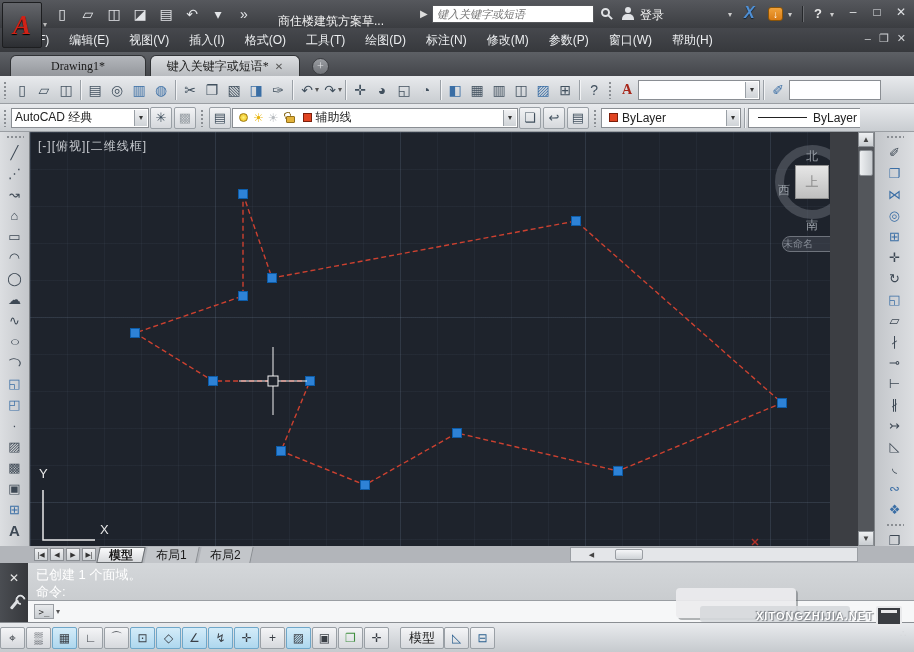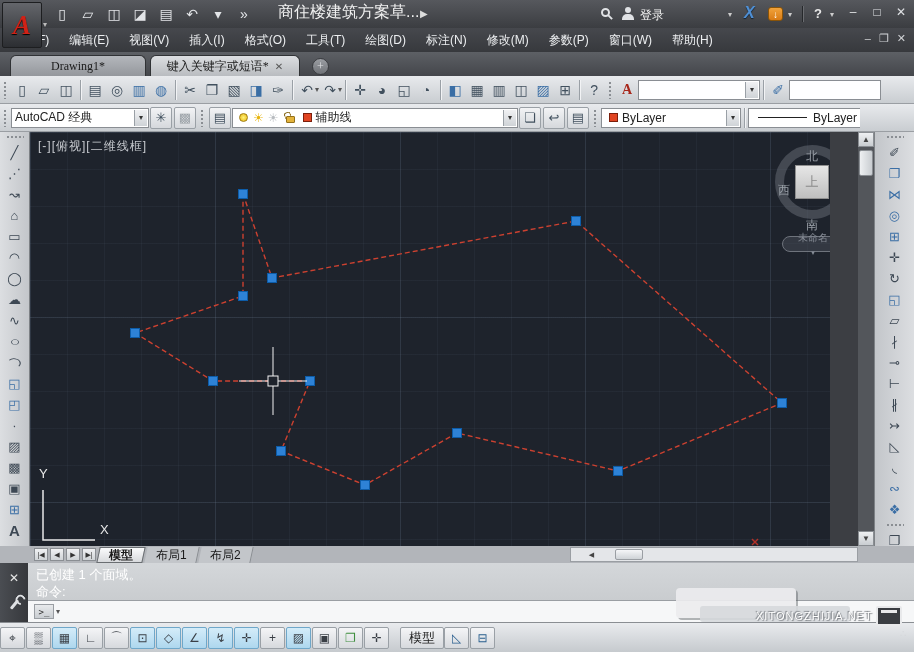--- a/index.html
+++ b/index.html
@@ -13,21 +13,21 @@
     background:linear-gradient(#56585d,#3b3d41); }
   #applogo { left:2px; top:2px; width:40px; height:46px; z-index:30;
     background:linear-gradient(#64666b,#2c2e32); border:1px solid #1d1e20;
     display:flex; align-items:center; justify-content:center; border-radius:2px;}
   #applogo .a { font-family:"Liberation Serif", serif; font-weight:bold; font-style:italic;
     font-size:27px; color:#cf2217; text-shadow:0 1px 1px #000; }
   .logo-dd { left:43px; top:20px; color:#bbb; font-size:8px; z-index:30;}
   .qat { left:52px; top:4px; display:flex; gap:6px; align-items:center; }
   .qat .qi { width:20px; height:20px; display:flex; align-items:center; justify-content:center;
     color:#e3e5e8; font-size:14px; }
-  .title-text { left:278px; top:2px; width:150px; color:#f0f0f0; font-size:16px; white-space:nowrap; }
+  .title-text { left:278px; top:13px; width:150px; color:#f0f0f0; font-size:12px; white-space:nowrap; }
   .title-flyout { left:420px; top:8px; color:#ddd; font-size:10px; }
   .searchbox { left:432px; top:5px; width:162px; height:18px; background:#fff;
     border:1px solid #55575b; }
   .searchbox input { width:100%; height:100%; border:none; outline:none; font-style:italic;
     color:#6a6a6a; font-size:11px; padding:0 4px; font-family:"Liberation Sans",sans-serif; background:transparent;}
   .mag { left:601px; top:8px; width:9px; height:9px; border:2px solid #e0e2e5; border-radius:50%; }
   .mag::after { content:""; position:absolute; width:2px; height:6px; background:#e0e2e5;
     transform:rotate(-45deg); bottom:-5px; right:-3px; }
   .person { left:622px; top:7px; width:12px; height:13px; }
   .person::before { content:""; position:absolute; left:3px; top:0; width:6px; height:6px;
@@ -117,21 +117,21 @@
   
   .vc-ring { left:745px; top:13px; width:74px; height:74px; border-radius:50%;
     border:9px solid rgba(125,130,140,0.40); }
   .vc-face { left:765px; top:33px; width:34px; height:34px; background:linear-gradient(#e6e6e6,#bfbfbf);
     border:1px solid #909090; color:#8a8a8a; display:flex; align-items:center; justify-content:center; font-size:13px; }
   .vc-n { left:776px; top:16px; } .vc-s { left:776px; top:85px; }
   .vc-w { left:748px; top:50px; } .vc-e { left:816px; top:50px; }
   .vc-lab { color:#9aa0a8; font-size:12px; position:absolute; }
   .vc-named { left:752px; top:104px; width:62px; height:16px; border:1px solid #6e737c;
     border-radius:8px; background:rgba(70,75,85,0.55); color:#868c96; font-size:10px;
-    display:flex; align-items:center; justify-content:center; gap:4px;flex-direction:column; }
+    display:flex; align-items:center; justify-content:space-between; gap:4px; }
   .ucs-x { left:70px; top:390px; color:#e8e8e8; font-size:13px; }
   .ucs-y { left:9px; top:334px; color:#e8e8e8; font-size:13px; }
 
   
   #vscroll { left:858px; top:132px; width:16px; height:414px; background:#53565b; }
   .sbtn { width:16px; height:15px; background:linear-gradient(#eef0f2,#c9cdd1); border:1px solid #8a8e93;
     color:#444; font-size:8px; display:flex; align-items:center; justify-content:center; }
   .vthumb { position:absolute; left:1px; top:18px; width:14px; height:26px;
     background:linear-gradient(90deg,#eef0f2,#c9cdd1); border:1px solid #8a8e93; border-radius:2px; }
   #vscroll .down { position:absolute; bottom:0; }
@@ -184,21 +184,21 @@
   .model-btn { height:22px; padding:0 8px; border:1px solid #9aa0a6; border-radius:2px;
     background:linear-gradient(#f4f5f7,#d6d9dd); display:flex; align-items:center; font-size:13px; color:#222; }
 
   
   #watermark { left:664px; top:580px; width:250px; height:72px; z-index:20; pointer-events:none; }
   .wm-block1 { position:absolute; left:12px; top:8px; width:120px; height:30px; background:rgba(235,236,238,0.92);
     border-radius:4px; box-shadow:2px 2px 0 rgba(90,95,100,0.45); }
   .wm-block2 { position:absolute; left:36px; top:26px; width:150px; height:16px; background:rgba(214,216,219,0.9);
     border-radius:3px; }
   .wm-text { position:absolute; left:92px; top:30px; font-size:11px; letter-spacing:1px; color:#fff;
-    text-shadow:1px 1px 1px #7a7e83, -1px -1px 1px #7a7e83; font-weight:normal; }
+    text-shadow:1px 1px 1px #7a7e83, -1px -1px 1px #7a7e83; font-weight:bold; }
   .wm-win { position:absolute; left:212px; top:26px; width:26px; height:20px; background:#3a3d42;
     border:2px solid #e8e9eb; border-radius:2px; }
   .wm-win::before { content:""; position:absolute; left:3px; top:2px; width:16px; height:3px; background:#e8e9eb; }
   .wm-dots { position:absolute; left:236px; top:48px; color:#d5d7da; font-size:10px; letter-spacing:2px; }
 </style>
 </head>
 <body>
 
 <div id="app">
 
@@ -208,20 +208,23 @@
       <span class="qi">▱</span>
       <span class="qi">◫</span>
       <span class="qi">◪</span>
       <span class="qi">▤</span>
       <span class="qi">↶</span>
       <span class="qi ti-dd">▾</span>
       <span class="qi">»</span>
     </div>
     <span class="abs title-text">商住楼建筑方案草...</span>
     <span class="abs title-flyout">▶</span>
+    <div class="abs searchbox">
+      <input placeholder="键入关键字或短语" style="">
+    </div>
     <span class="abs mag"></span>
     <span class="abs person"></span>
     <span class="abs login">登录</span>
     <span class="abs ti-dd" style="left:728px;top:10px;">▾</span>
     <span class="abs x-ico">X</span>
     <span class="abs a360">↓</span>
     <span class="abs ti-dd" style="left:788px;top:10px;">▾</span>
     <span class="abs tsep" style="left:802px;top:6px;"></span>
     <span class="abs help-q" style="left:814px;top:6px;">?</span>
     <span class="abs ti-dd" style="left:830px;top:10px;">▾</span>

